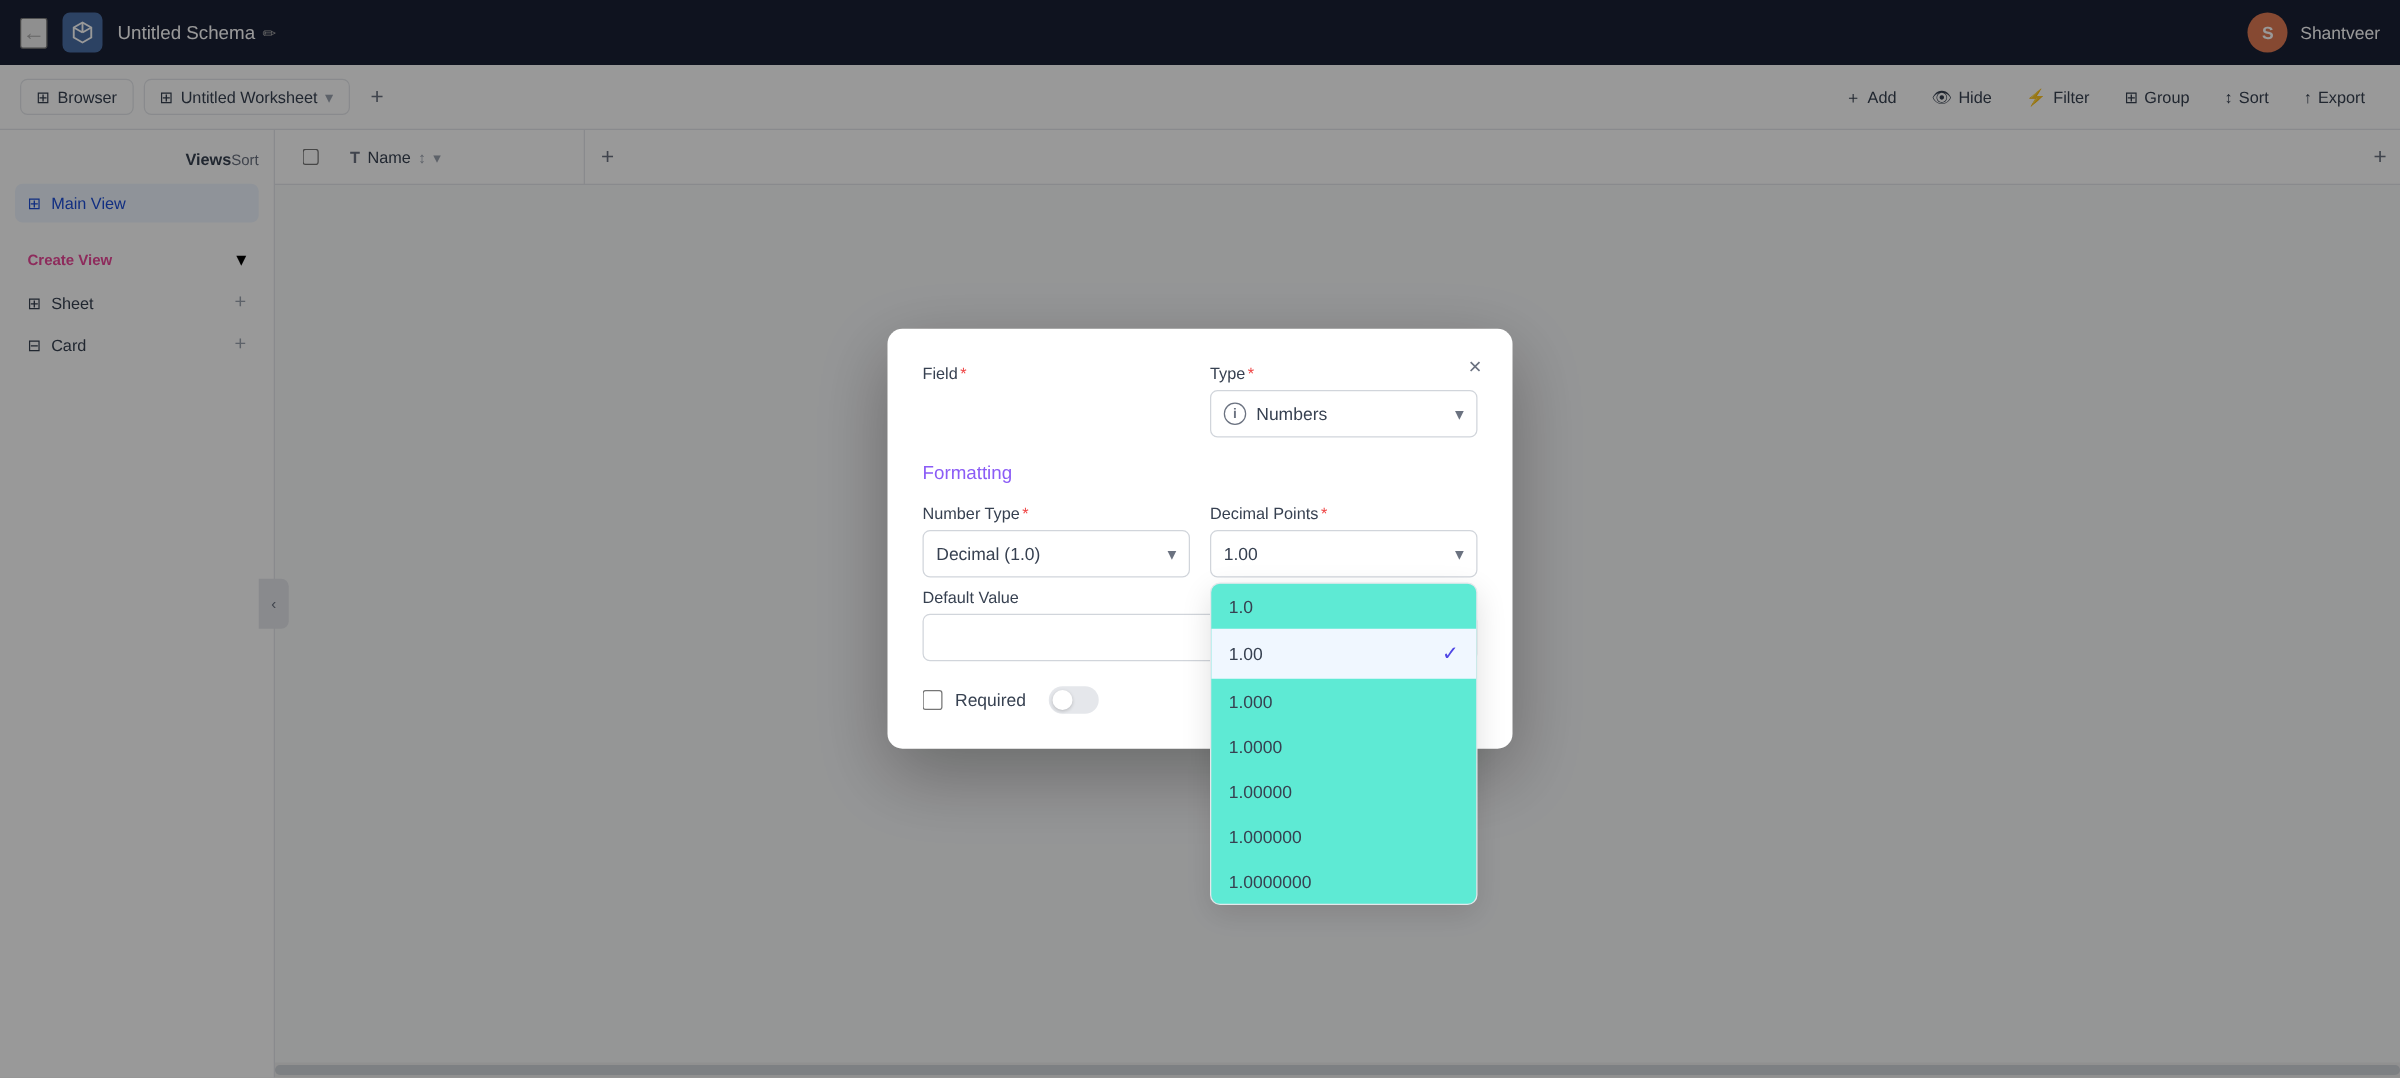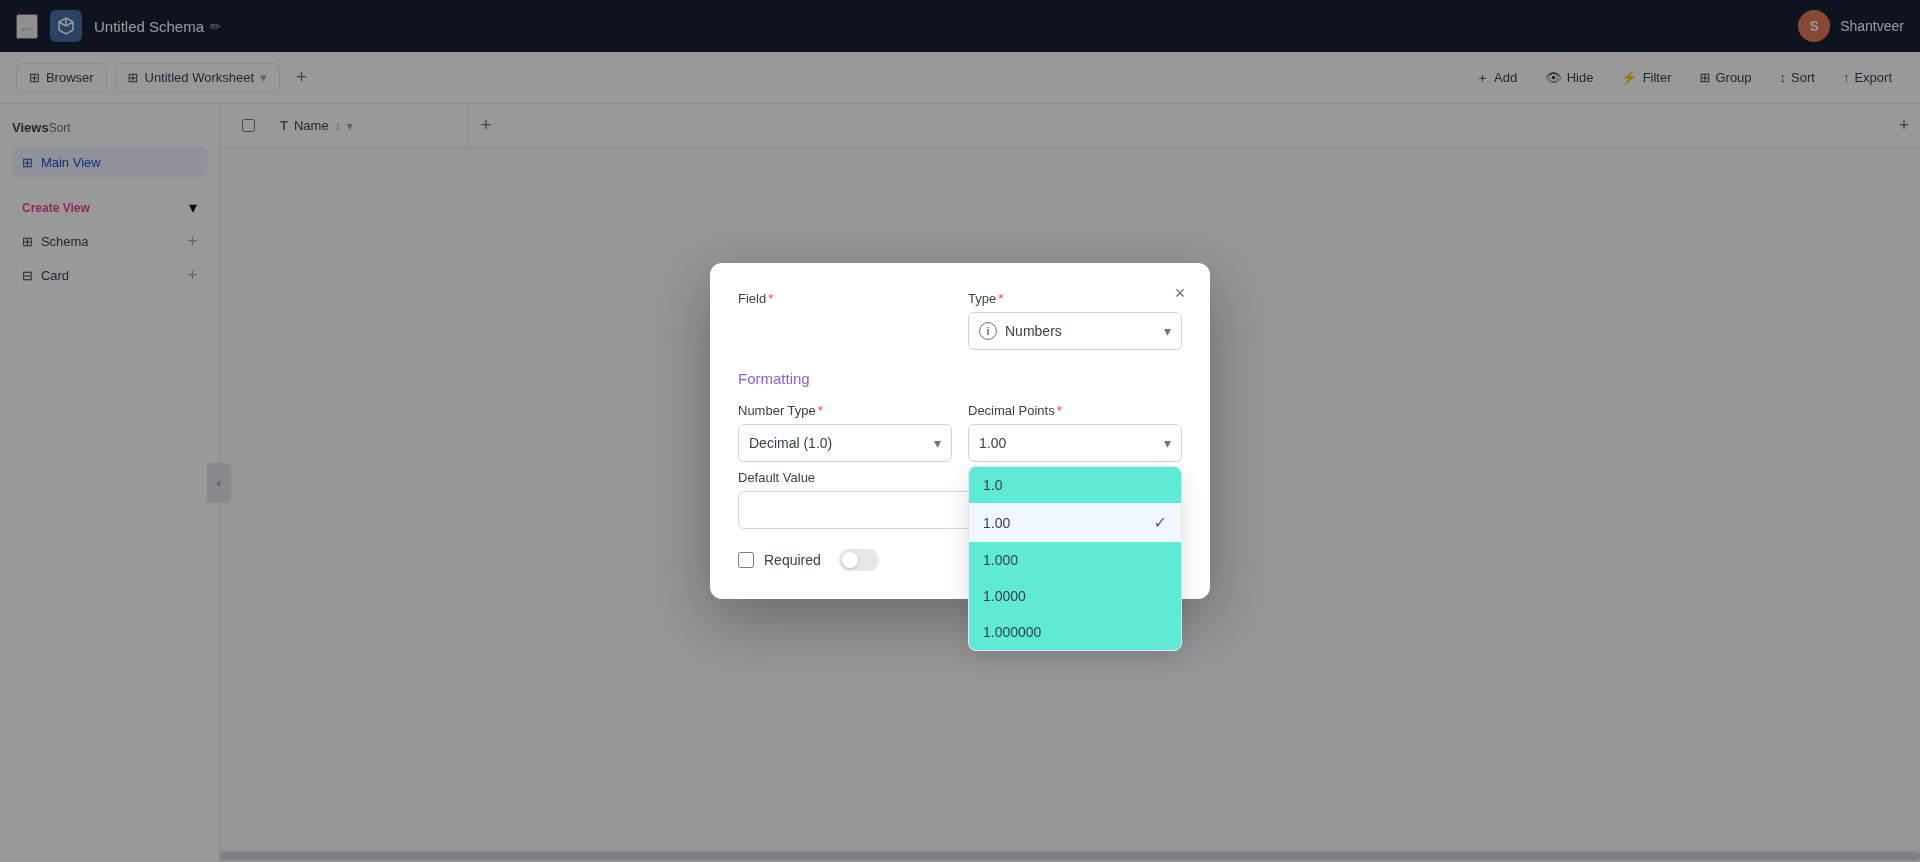--- a/index.html
+++ b/index.html
@@ -111,22 +111,23 @@
     .sidebar {
       width: 220px;
       background: white;
       border-right: 1px solid #e5e7eb;
       padding: 16px 12px;
       flex-shrink: 0;
       position: relative;
       z-index: 5;
     }
     .sidebar-header {
-      display: flex; align-items: center; justify-content: flex-start;
+      display: flex; align-items: center; justify-content: flex-end;
       margin-bottom: 12px;
+      margin-left: 43px;
     }
     .sidebar-title { font-size: 13px; font-weight: 600; color: #374151; }
     .sidebar-sort { font-size: 12px; color: #6b7280; cursor: pointer; }
     .sidebar-item {
       display: flex; align-items: center; gap: 8px;
       padding: 8px 10px;
       border-radius: 6px;
       cursor: pointer;
       font-size: 13px; color: #374151;
       margin-bottom: 2px;
@@ -486,21 +487,21 @@
       <span>Main View</span>
     </div>
 
     <div class="sidebar-section">
       <div class="sidebar-section-header">
         <span class="sidebar-section-title">Create View</span>
         <span>▾</span>
       </div>
       <div class="sidebar-sub-item">
         <span class="item-icon">⊞</span>
-        <span>Schema</span>
+        <span>Sheet</span>
         <span style="margin-left:auto;color:#9ca3af;font-size:16px;">+</span>
       </div>
       <div class="sidebar-sub-item">
         <span class="item-icon">⊟</span>
         <span>Card</span>
         <span style="margin-left:auto;color:#9ca3af;font-size:16px;">+</span>
       </div>
     </div>
 
     <div class="collapse-handle">‹</div>
@@ -589,21 +590,27 @@
           <span>1.00</span>
           <span class="check-icon">✓</span>
         </div>
         <div class="dropdown-item">
           <span>1.000</span>
         </div>
         <div class="dropdown-item">
           <span>1.0000</span>
         </div>
         <div class="dropdown-item">
+          <span>1.00000</span>
+        </div>
+        <div class="dropdown-item">
           <span>1.000000</span>
+        </div>
+        <div class="dropdown-item">
+          <span>1.0000000</span>
         </div>
       </div>
     </div>
   </div>
 
   <div class="default-section">
     <div class="field-label">Default Value</div>
     <input class="default-input" type="text" placeholder="" style="">
   </div>
 

